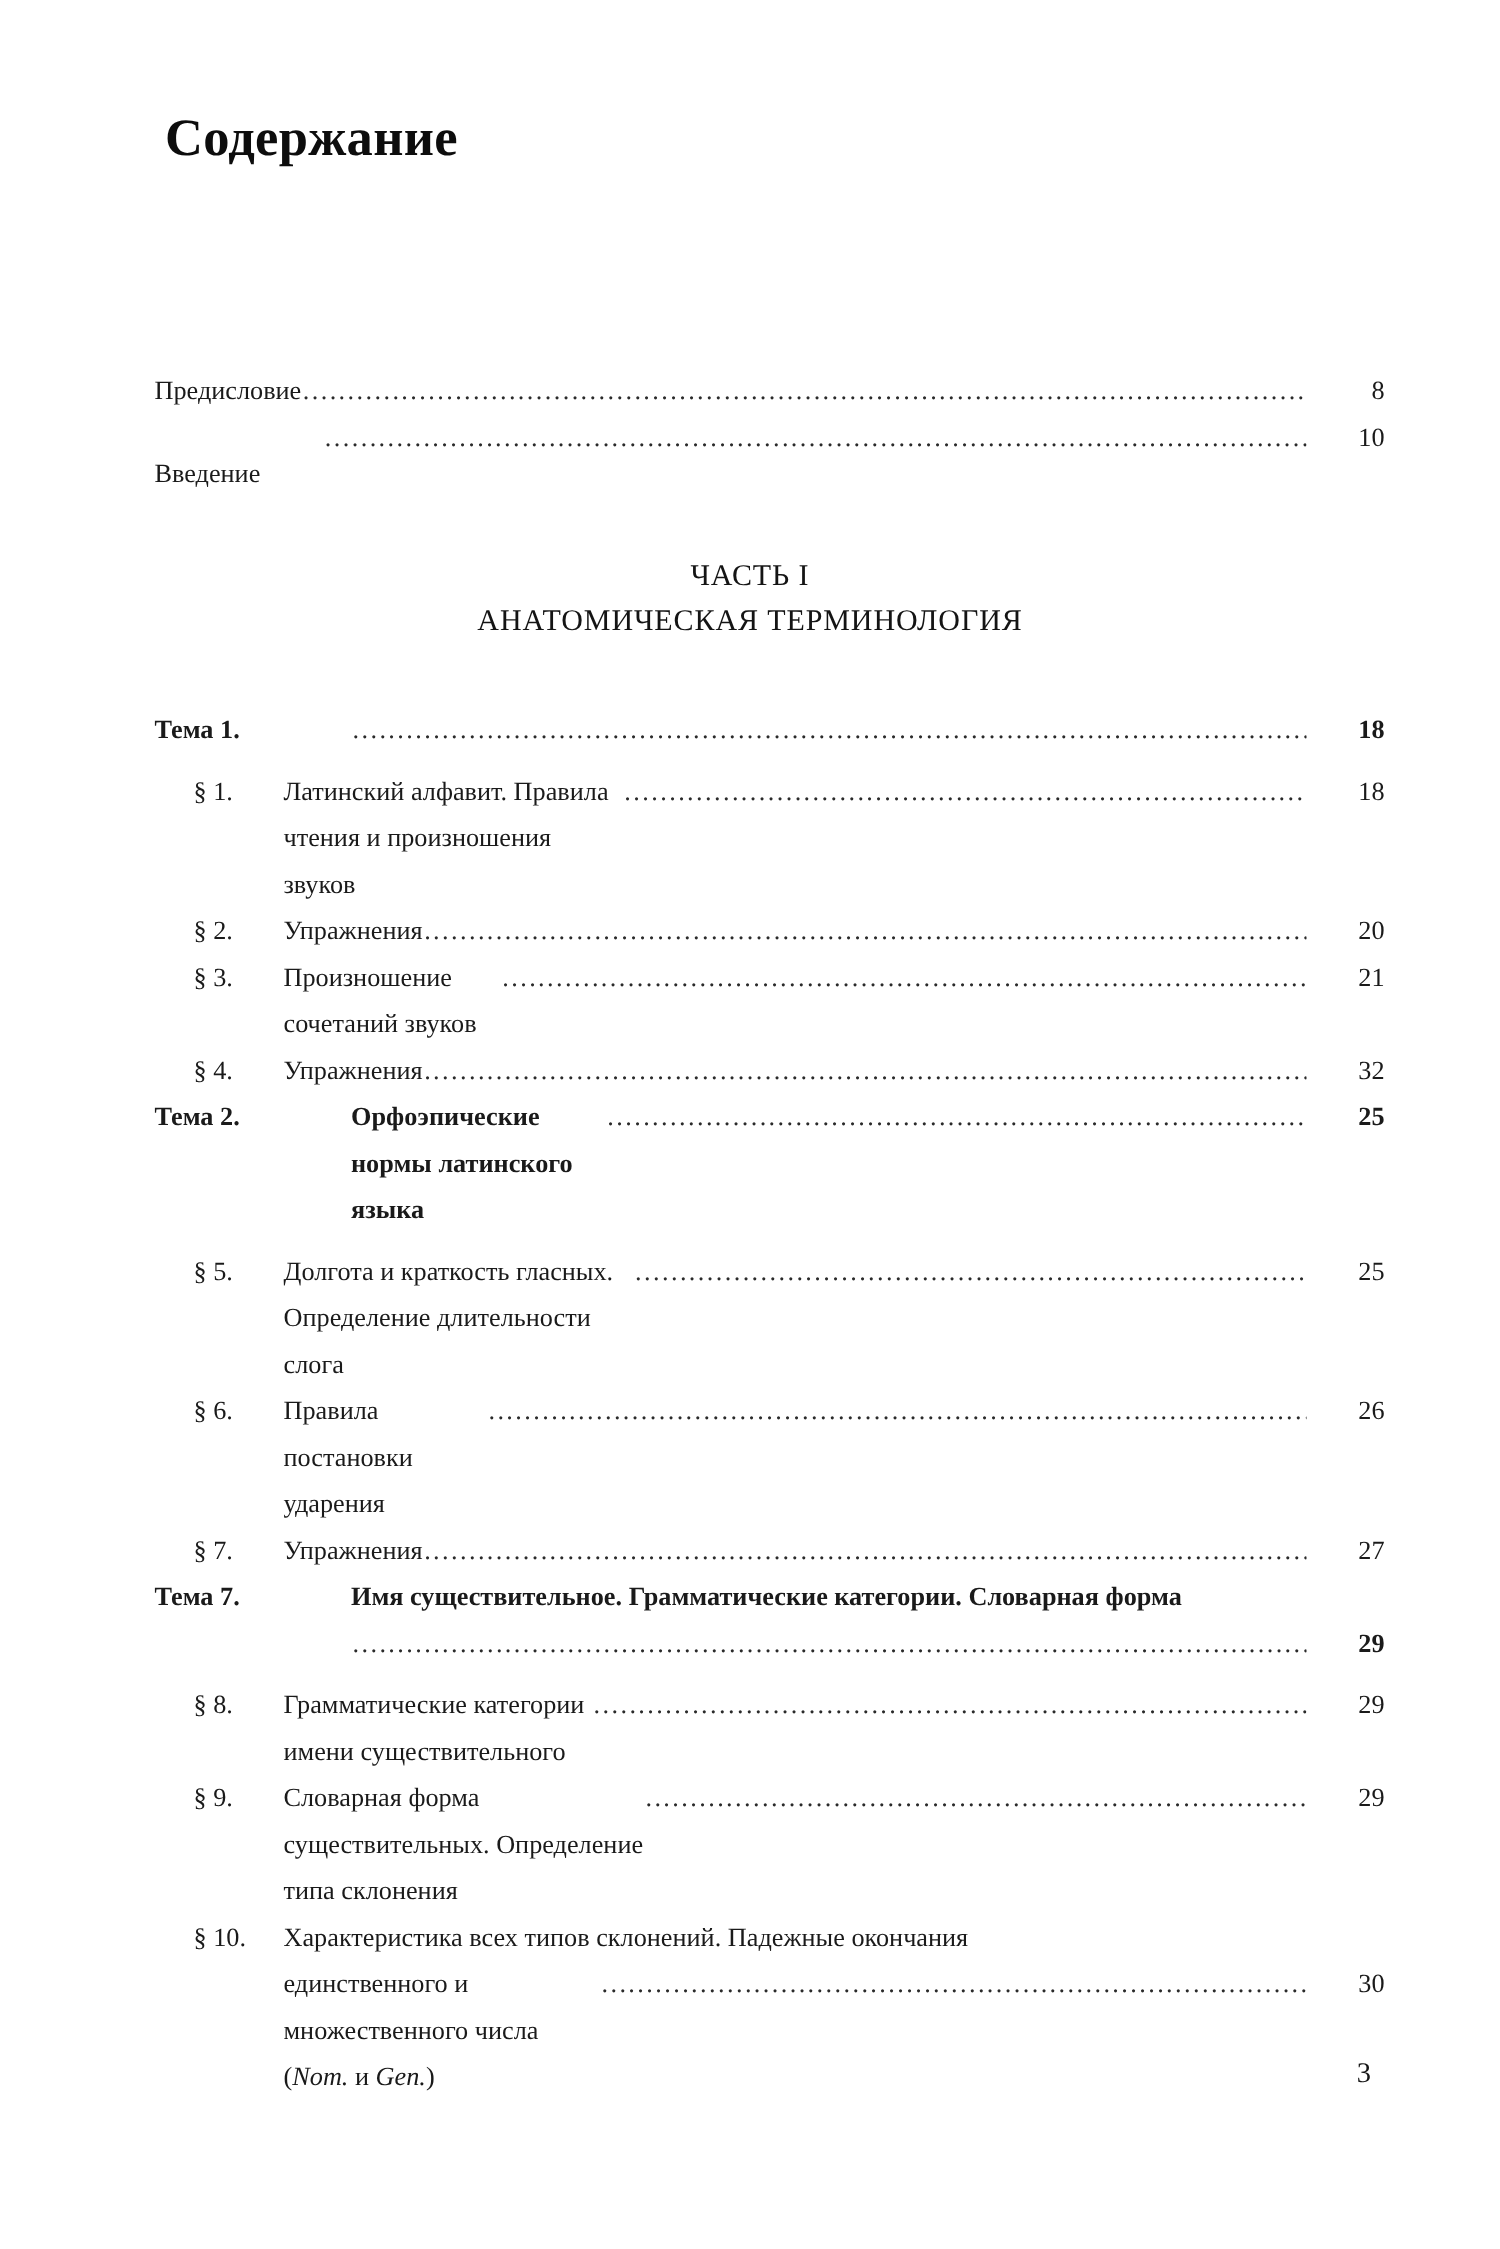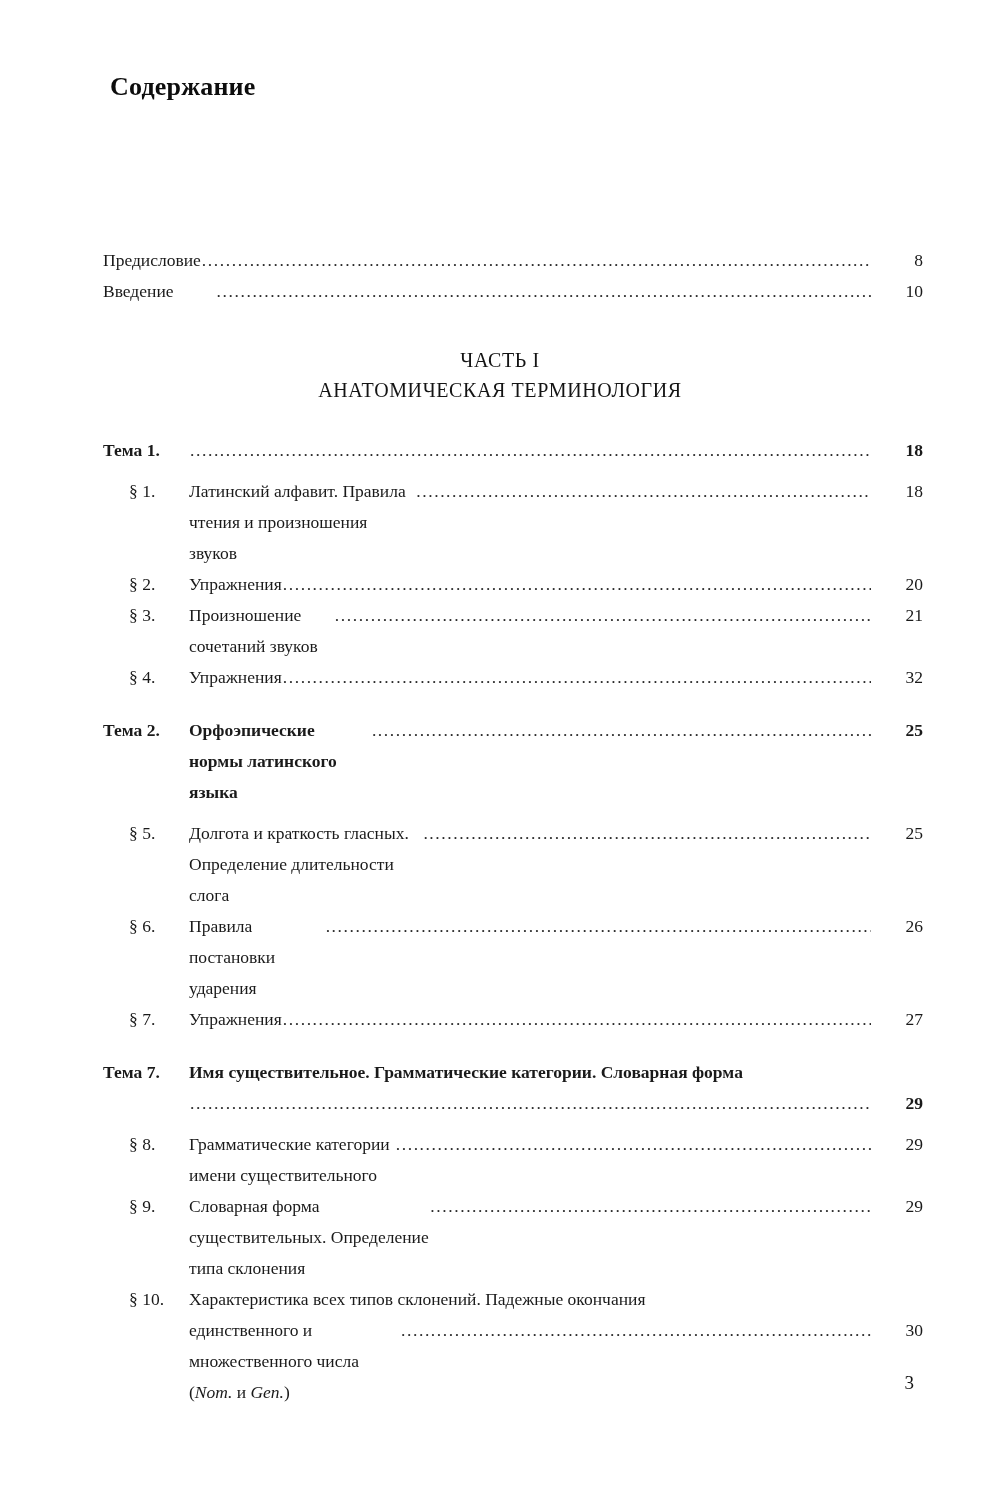--- a/index.html
+++ b/index.html
@@ -24,21 +24,21 @@
     height: 1499px;
     box-sizing: border-box;
     padding: 0 64px 0 64px;
   }
 
   
   .doc-title {
     position: absolute;
     left: 110px;
     top: 72px;
-    font-size: 26px;
+    font-size: 35px;
     font-weight: bold;
     letter-spacing: 0.2px;
     color: #0d0d0d;
   }
 
   
   .toc {
     position: absolute;
     left: 0;
     top: 245px;
@@ -90,40 +90,40 @@
     white-space: pre;
     padding-left: 6px;
   }
   .front {
     font-size: 17.5px;
     line-height: 31px;
     margin-left: 103px;
     width: 820px;
   }
   .front .body { }
-  .front.gap .txt { padding-right: 42px; }
+  .front.gap .txt { padding-right: 42px; margin-top: 24px; }
 
   
   .part {
     text-align: center;
     margin-top: 38px;
-    margin-bottom: 30px;
+    margin-bottom: 42px;
     font-size: 20px;
     line-height: 30px;
     letter-spacing: 0.6px;
     color: #141414;
     width: 1000px;
   }
   .part .p-line1 { display: block; }
   .part .p-line2 { display: block; }
 
   
   .theme {
     font-weight: bold;
-    margin-top: 22px;
+    gap: 45px;
   }
   .theme .num {
     flex: 0 0 86px;
     font-weight: bold;
   }
   .theme .body { align-items: baseline; }
   .theme .txt { max-width: 640px; }
   .theme .leader { font-weight: normal; letter-spacing: 1.6px; }
 
   

